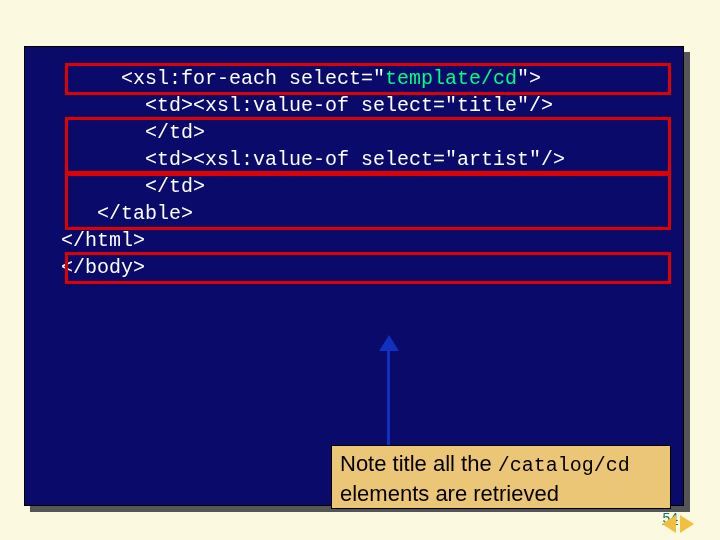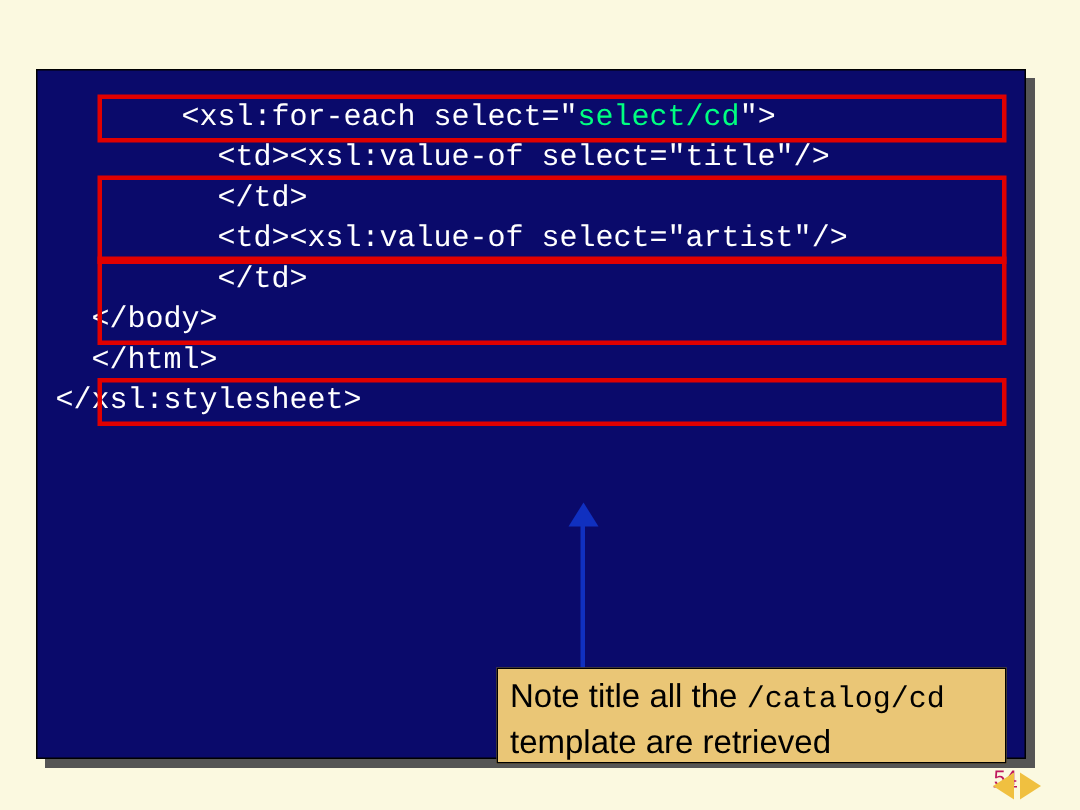--- a/index.html
+++ b/index.html
@@ -70,21 +70,21 @@
     border-left: 10px solid transparent;
     border-right: 10px solid transparent;
     border-bottom: 16px solid #1030c0;
   }
   .page-num {
     position: absolute;
     right: 42px;
     bottom: 14px;
     font-family: Arial, sans-serif;
     font-size: 14px;
-    color: #be185d;
+    color: #0f766e;
     text-decoration: underline;
     text-align: right;
   }
   .nav-glyph {
     position: absolute;
     right: 22px;
     bottom: 2px;
     width: 36px;
     height: 28px;
   }
@@ -102,41 +102,41 @@
     width: 0; height: 0;
     border-top: 9px solid transparent;
     border-bottom: 9px solid transparent;
     border-left: 14px solid #f0c040;
   }
 </style>
 </head>
 <body>
 
 <div class="code-box">
-  <div class="line"><span>        &lt;xsl:for-each select="</span><span class="green">select/cd</span><span>"&gt;</span></div>
+  <div class="line"><span>        &lt;xsl:for-each select="</span><span class="green">template/cd</span><span>"&gt;</span></div>
   <div class="line">          &lt;td&gt;&lt;xsl:value-of select="title"/&gt;</div>
   <div class="line">          &lt;/td&gt;</div>
   <div class="line">          &lt;td&gt;&lt;xsl:value-of select="artist"/&gt;</div>
   <div class="line">          &lt;/td&gt;</div>
+  <div class="line">      &lt;/table&gt;</div>
+  <div class="line">   &lt;/html&gt;</div>
   <div class="line">   &lt;/body&gt;</div>
-  <div class="line">   &lt;/html&gt;</div>
   <div class="line"></div>
-  <div class="line"> &lt;/xsl:stylesheet&gt;</div>
 
   <div class="red-box" style="left:40px; top:16px; width:600px; height:26px;"></div>
   <div class="red-box" style="left:40px; top:70px; width:600px; height:53px;"></div>
   <div class="red-box" style="left:40px; top:124px; width:600px; height:53px;"></div>
   <div class="red-box" style="left:40px; top:205px; width:600px; height:26px;"></div>
 
   <div class="arrow-line"></div>
   <div class="arrow-head"></div>
 
   <div class="note-box">
     <span>Note title all the </span><span class="mono">/catalog/cd</span><br>
-    <span>template are retrieved</span>
+    <span>elements are retrieved</span>
   </div>
 </div>
 
 <div class="page-num">54</div>
 <div class="nav-glyph">
   <div class="tri-l"></div>
   <div class="tri-r"></div>
 </div>
 
 </body></html>

